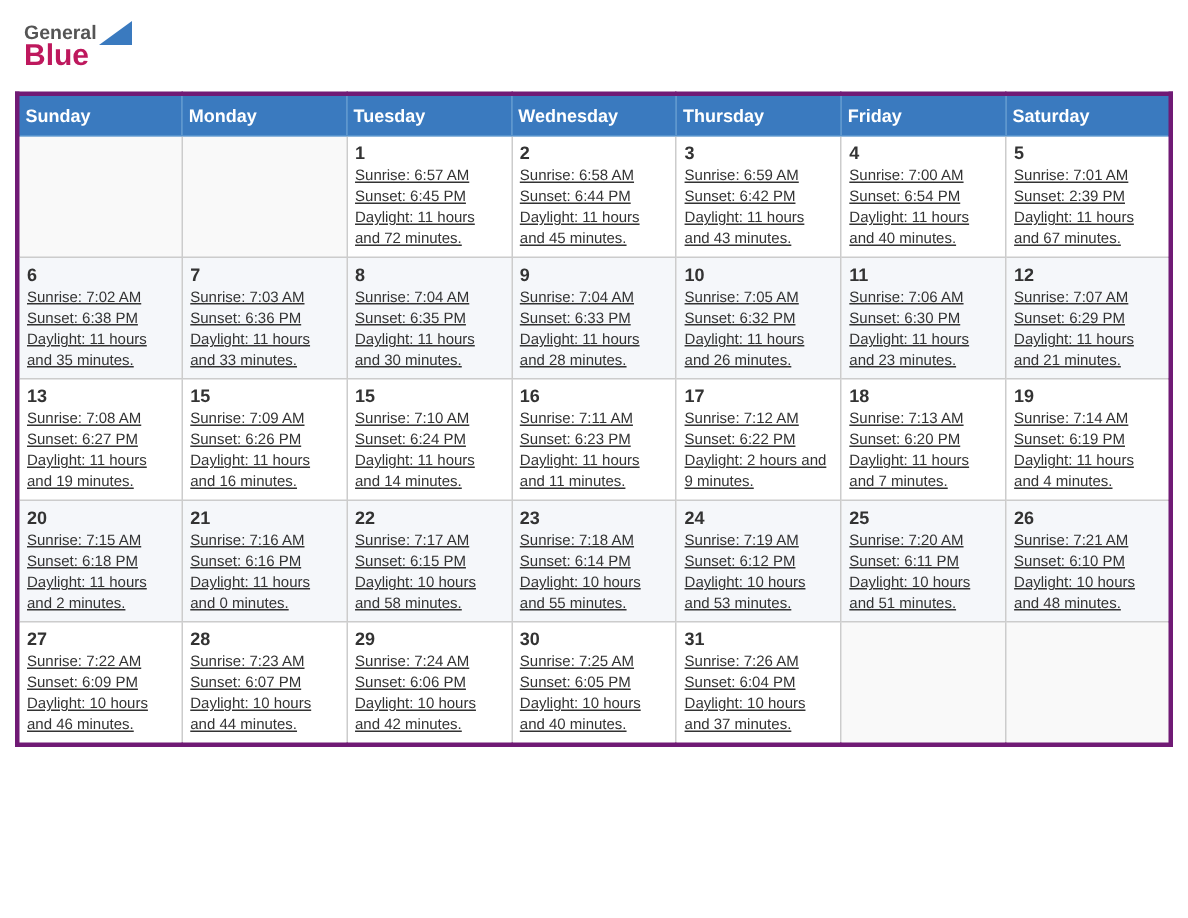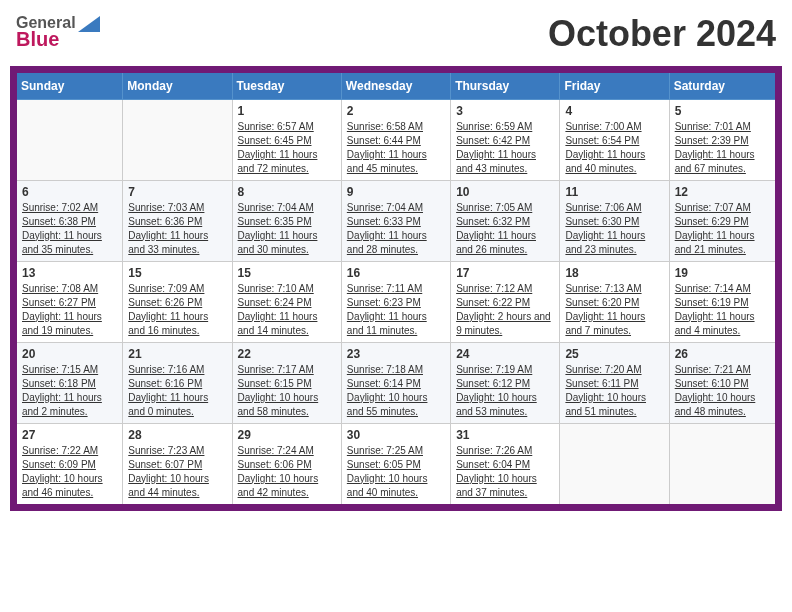--- a/index.html
+++ b/index.html
@@ -17,22 +17,22 @@
       margin-bottom: 8px;
       padding: 4px 6px;
     }
     .logo {
       display: flex;
       flex-direction: column;
       align-items: flex-start;
     }
     .logo-text {
       display: flex;
-      align-items: flex-end;
-      font-size: 16px;
+      align-items: flex-start;
+      font-size: 13px;
       font-weight: bold;
       color: #333;
     }
     .logo-general { color: #555; }
     .logo-icon {
       width: 22px;
       height: 16px;
       margin-left: 2px;
     }
     .title-block {
@@ -44,21 +44,21 @@
       color: #333;
       line-height: 1.1;
     }
     .location {
       font-size: 14px;
       color: #555;
     }
     .calendar {
       width: 100%;
       border-collapse: collapse;
-      border: 7px solid #701a75;
+      border: 3px solid #701a75;
     }
     .calendar th {
       background-color: #3a7abf;
       color: #fff;
       font-size: 12px;
       font-weight: bold;
       padding: 6px 4px;
       text-align: left;
       border: 1px solid #5592cc;
     }
@@ -98,21 +98,20 @@
   <div class="logo">
     <div class="logo-text">
       <span class="logo-general">General</span>
       <svg class="logo-icon" viewBox="0 0 22 16">
         <polygon points="0,16 22,0 22,16" fill="#3a7abf"></polygon>
       </svg>
     </div>
     <div style="font-size:20px; font-weight:bold; color:#be185d; margin-top:-4px;">Blue</div>
   </div>
   <div class="title-block">
-    <div class="month-title">October 2024</div>
   </div>
 </div>
 
 <table class="calendar">
   <thead>
     <tr id="header-row">
         <th>Sunday</th>
         <th>Monday</th>
         <th>Tuesday</th>
         <th>Wednesday</th>

